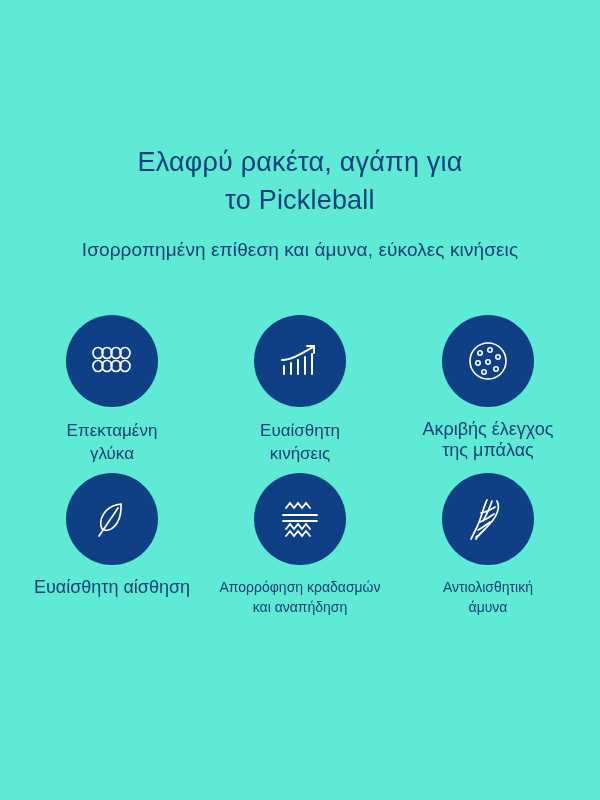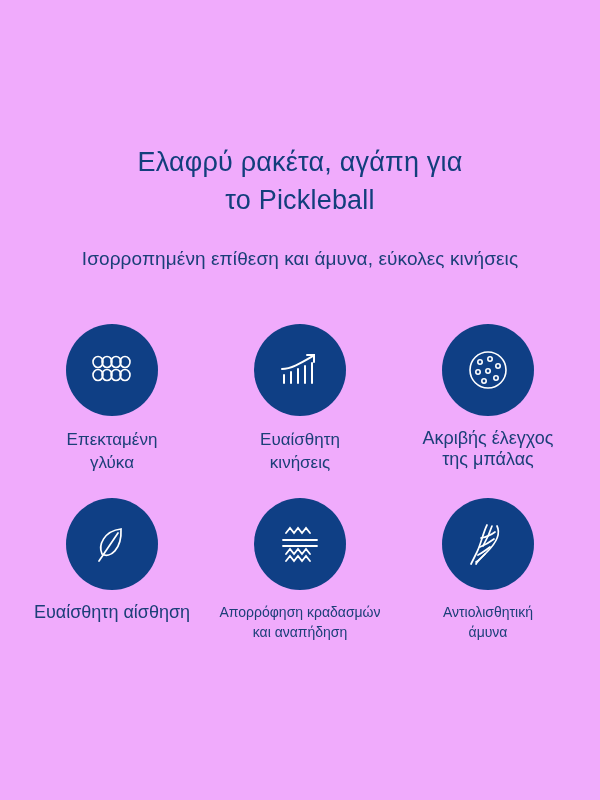--- a/index.html
+++ b/index.html
@@ -10,49 +10,49 @@
     width: 600px;
     height: 800px;
     background: #ffffff;
     font-family: "Liberation Sans", sans-serif;
     overflow: hidden;
   }
   .page {
     position: relative;
     width: 600px;
     height: 800px;
-    background: #f0abfc;
+    background: #5eead4;
     box-sizing: border-box;
   }
   .headline {
     text-align: center;
     color: #123e7c;
     font-size: 27px;
     line-height: 38px;
     font-weight: 400;
     padding-top: 143px;
     letter-spacing: 0.2px;
   }
   .headline .line {
     display: block;
   }
   .subhead {
     text-align: center;
     color: #1b3f78;
     font-size: 19px;
     line-height: 26px;
     font-weight: 400;
-    margin-top: 27px;
+    margin-top: 18px;
     letter-spacing: 0.1px;
   }
   .grid {
     margin-top: 52px;
     display: grid;
     grid-template-columns: repeat(3, 1fr);
-    row-gap: 24px;
+    row-gap: 8px;
     padding: 0 18px;
   }
   .cell {
     display: flex;
     flex-direction: column;
     align-items: center;
   }
   .badge {
     width: 92px;
     height: 92px;

